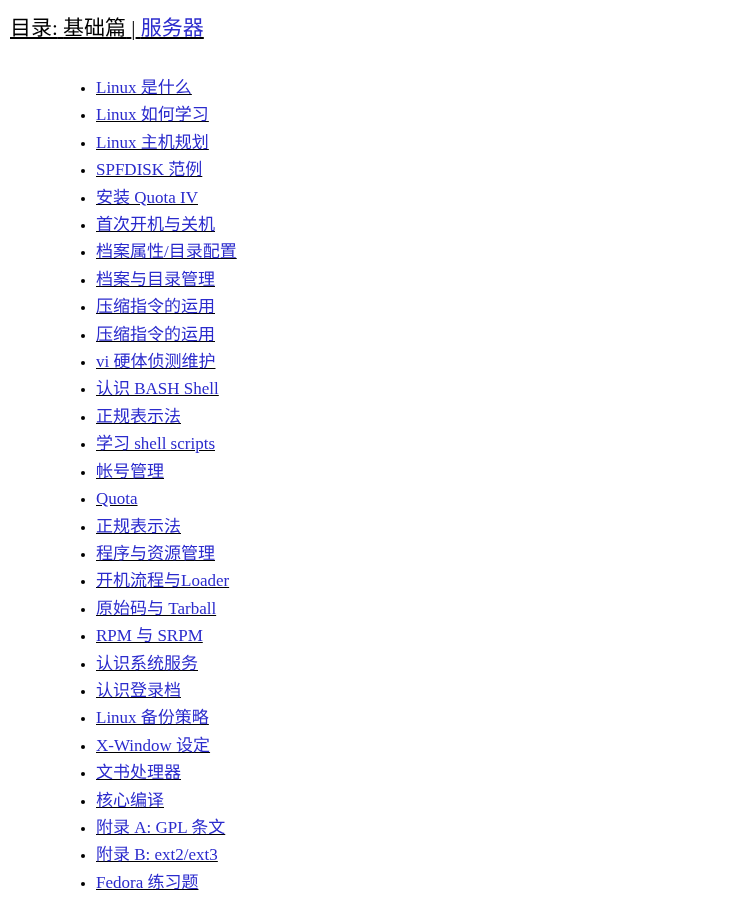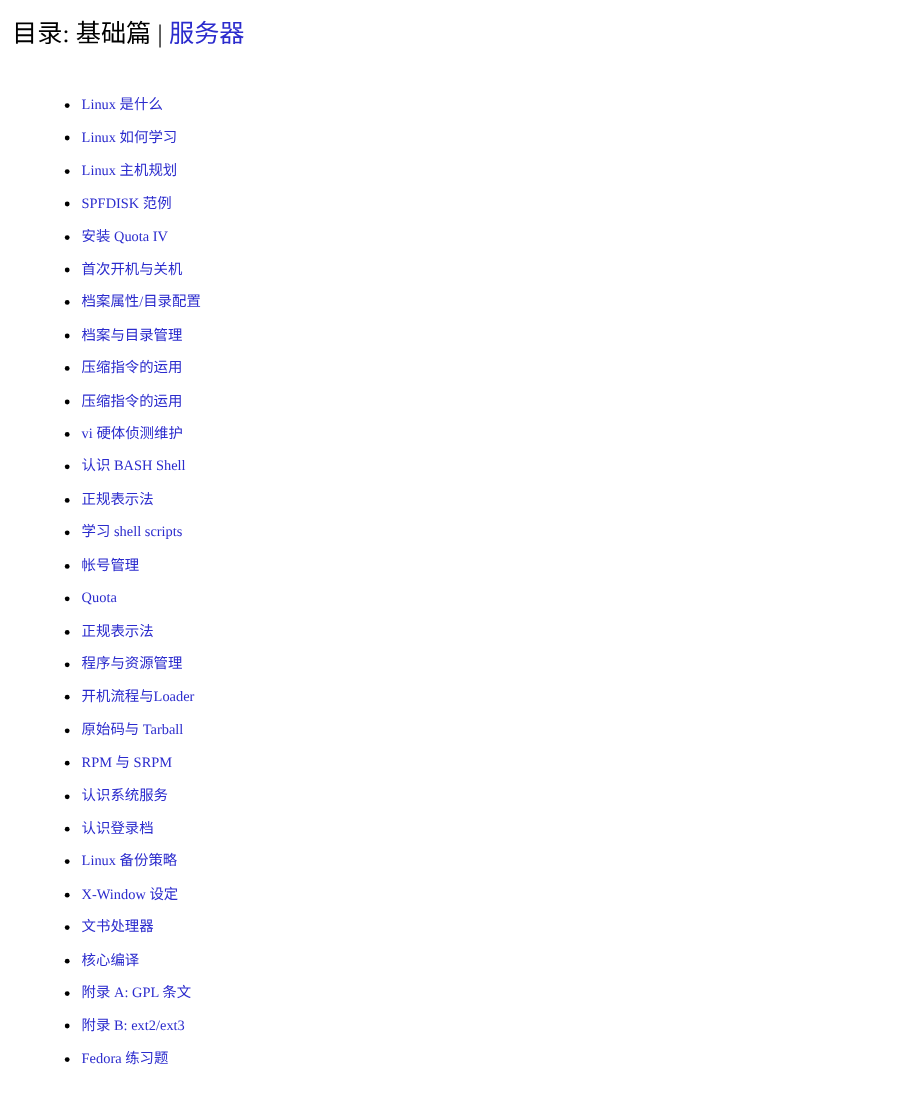--- a/index.html
+++ b/index.html
@@ -13,37 +13,38 @@
     background: var(--bg);
     color: var(--text);
     font-family: "Liberation Serif", "DejaVu Serif", serif;
   }
   .page {
     position: relative;
     width: 750px;
     height: 916px;
     overflow: hidden;
     background: var(--bg);
+    text-decoration: underline;
   }
   .toc-title {
     margin: 16px 0 0 10px;
     font-size: 21px;
     line-height: 24px;
     white-space: nowrap;
   }
   a {
     color: var(--link);
     text-decoration: none;
     cursor: pointer;
   }
   ul.toc {
     margin: 34px 0 0 0;
-    padding: 0 0 0 68px;
+    padding: 0 0 0 96px;
     list-style: disc outside;
-    font-size: 12px;
+    font-size: 17px;
     line-height: 27.4px;
   }
   ul.toc li {
     color: var(--text); 
   }
   ul.toc li::marker {
     font-size: 14px;
   }
 </style>
 </head>

